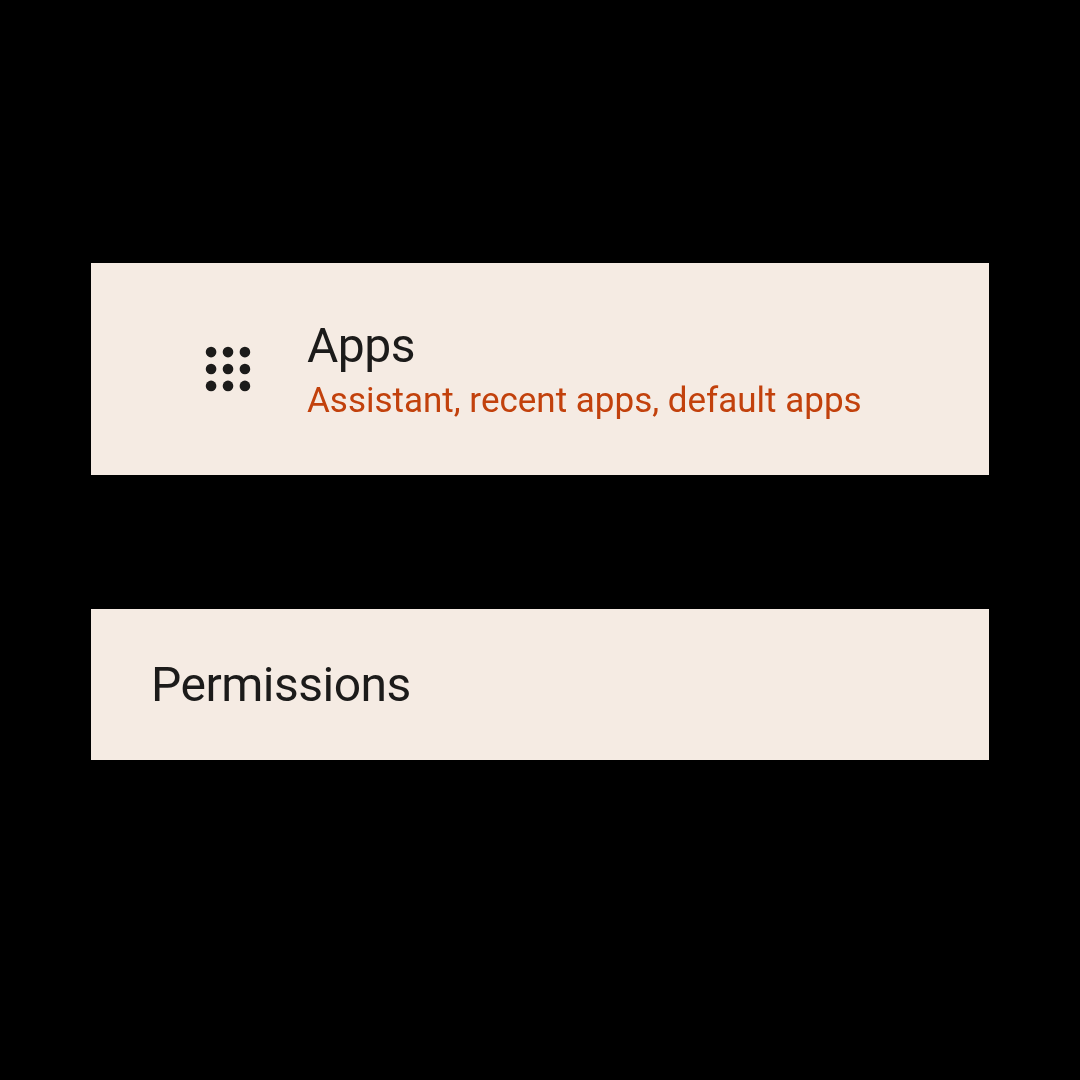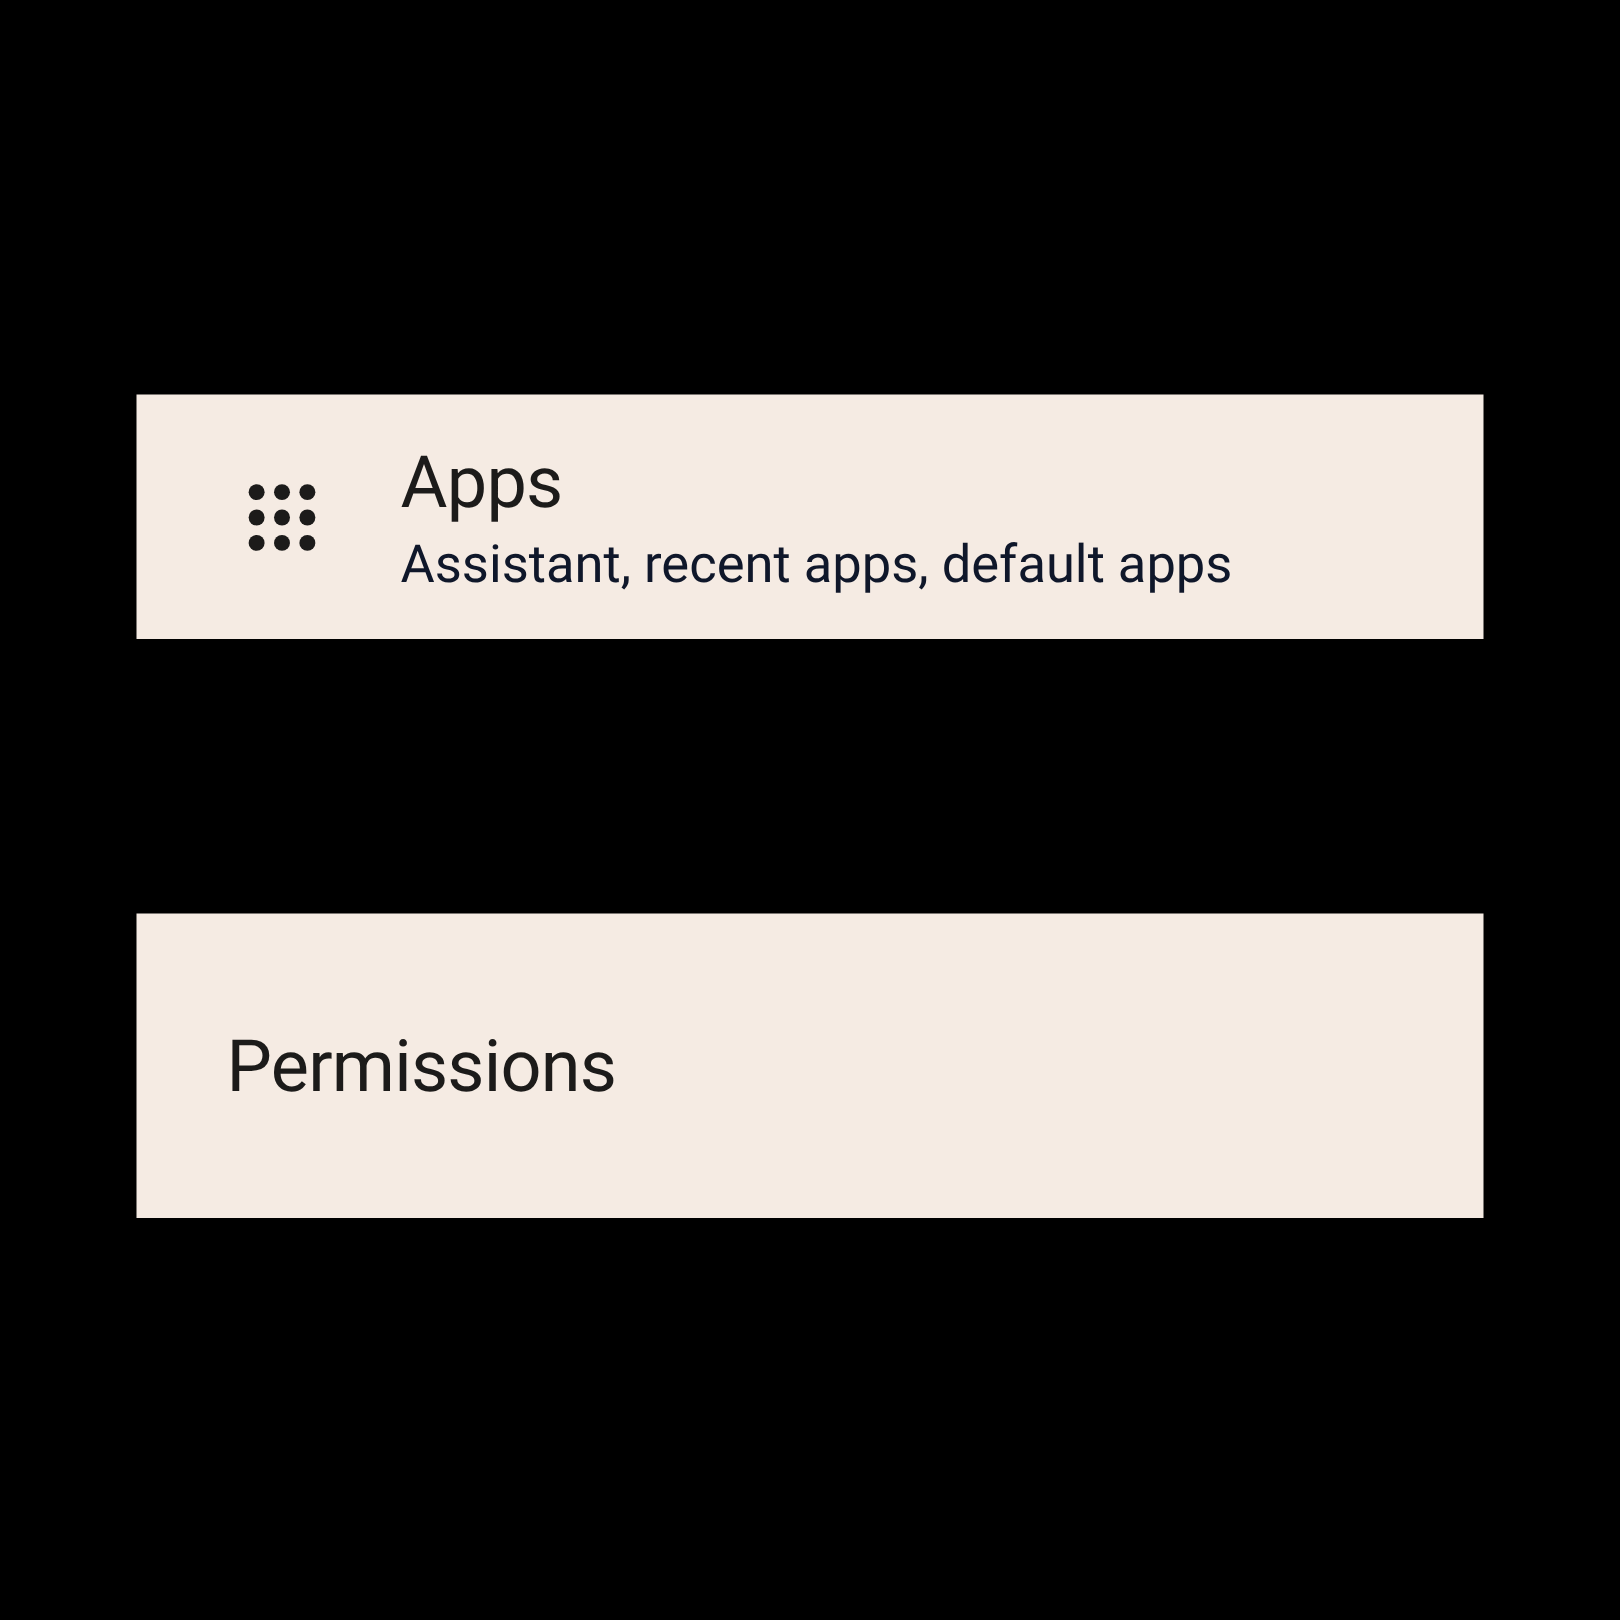--- a/index.html
+++ b/index.html
@@ -17,26 +17,26 @@
     .card {
       position: absolute;
       left: 91px;
       width: 898px;
       background: #f5ebe3;
       display: flex;
       align-items: center;
     }
     .card-apps {
       top: 263px;
-      height: 163px;
-      padding-left: 68px;
+      height: 212px;
+      padding-left: 108px;
     }
     .card-permissions {
       top: 609px;
-      height: 203px;
+      height: 151px;
       padding-left: 60px;
     }
     .icon-wrap {
       width: 58px;
       height: 58px;
       margin-right: 50px;
       flex-shrink: 0;
     }
     .text-wrap {
       display: flex;
@@ -45,21 +45,21 @@
     }
     .title {
       font-size: 48px;
       font-weight: 400;
       color: #1c1b1a;
       letter-spacing: -0.5px;
     }
     .subtitle {
       font-size: 35px;
       font-weight: 400;
-      color: #0f172a;
+      color: #c2410c;
       letter-spacing: 0px;
     }
   </style>
 </head>
 <body>
 
 <div class="card card-apps">
   <div class="icon-wrap">
     <svg viewBox="0 0 24 24" width="58" height="58">
       <circle cx="5" cy="5" r="2.2" fill="#1c1b1a"></circle>

